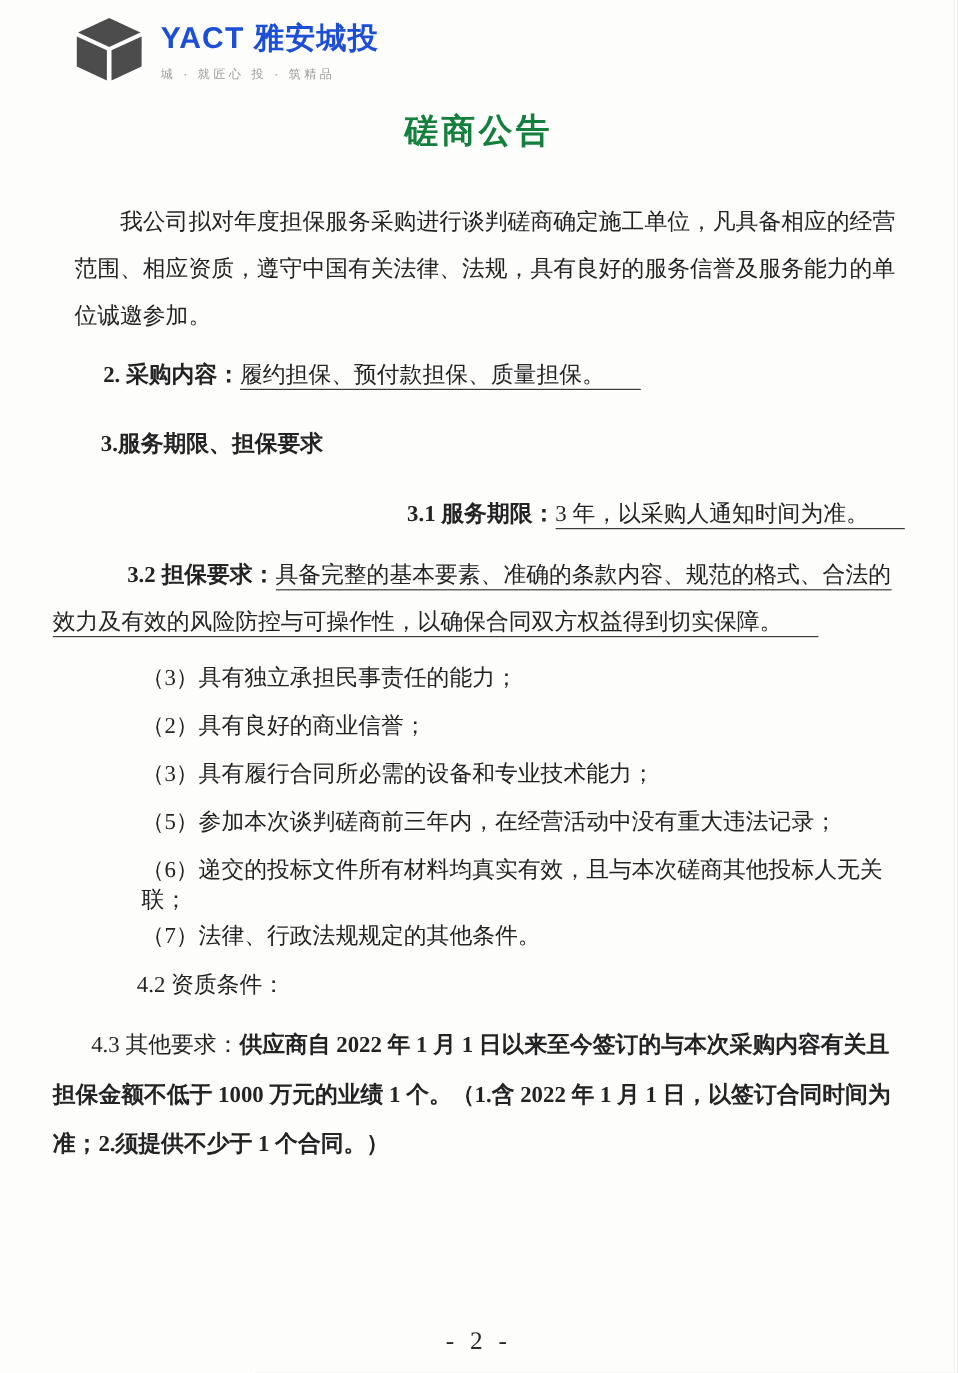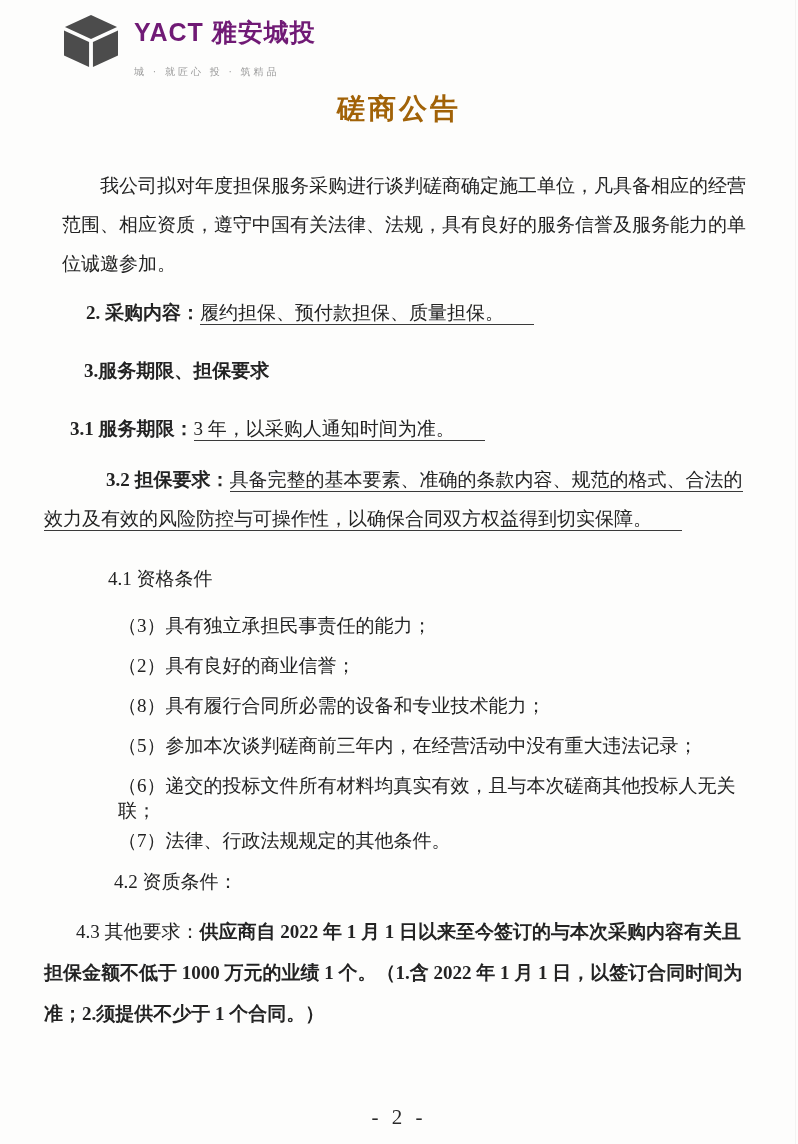--- a/index.html
+++ b/index.html
@@ -20,54 +20,54 @@
     display: flex;
     align-items: flex-start;
     padding: 14px 0 0 62px;
     height: 78px;
   }
   .logo-cube { width: 58px; height: 54px; flex: 0 0 auto; }
   .logo-text { margin-left: 14px; font-family: "Liberation Sans", "DejaVu Sans", sans-serif; }
   .brand {
     font-size: 25px;
     font-weight: 700;
-    color: #701a75;
+    color: #1d4ed8;
     letter-spacing: 1px;
     line-height: 1.15;
     margin-top: 4px;
   }
   .tagline {
     font-size: 10px;
     color: #9b9b9b;
     letter-spacing: 3px;
-    margin-top: 18px;
+    margin-top: 8px;
   }
   
   .doc-title {
     text-align: center;
     font-size: 28px;
     font-weight: 700;
     letter-spacing: 3px;
     margin-top: 12px;
-    color: #a16207;
+    color: #15803d;
   }
   
   .content { padding: 0 44px 0 44px; }
   .para { line-height: 39px; }
   .intro { margin: 38px 0 0 18px; text-indent: 2em; }
   .b { font-weight: 700; }
   .u {
     border-bottom: 1.5px solid #3a3a3a;
     padding-bottom: 1px;
   }
   .u-trail { padding-right: 30px; }
   .item-1 { margin-top: 12px; margin-left: 42px; }
   .item-2 { margin-top: 10px; margin-left: 42px; }
   .item-3 { margin-top: 19px; margin-left: 40px; }
-  .item-3-1 { margin-top: 19px; margin-left: 26px; }
+  .item-3-1 { margin-top: 19px; margin-left: 91px; text-align: right; }
   .item-3-2 { margin-top: 12px; text-indent: 62px; line-height: 39px; }
   .item-4 { margin-top: 17px; margin-left: 46px; }
   .item-4-1 { margin-top: 21px; margin-left: 64px; }
   .cond { margin-left: 74px; margin-top: 15px; line-height: 25px; }
   .cond-last { margin-top: 5px; }
   .item-4-2 { margin-top: 16px; margin-left: 70px; line-height: 25px; }
   .item-4-2-text { margin-top: 2px; text-indent: 40px; line-height: 29px; font-weight: 700; }
   .item-4-3 { margin-top: 17px; text-indent: 32px; line-height: 41px; }
   .footer {
     position: absolute;
@@ -114,25 +114,24 @@
 
     <p class="para item-2"><span class="b">2.  采购内容：</span><span class="u u-trail">履约担保、预付款担保、质量担保。</span></p>
 
     <p class="para item-3"><span class="b">3.服务期限、担保要求</span></p>
 
     <p class="para item-3-1"><span class="b">3.1 服务期限：</span><span class="u u-trail">3 年，以采购人通知时间为准。</span></p>
 
     <p class="para item-3-2"><span class="b">3.2 担保要求：</span><span class="u u-trail">具备完整的基本要素、准确的条款内容、规范的格式、合法的效力及有效的风险防控与可操作性，以确保合同双方权益得到切实保障。</span></p>
 
 
-    <p class="para item-4-1"><span>4.1 资格条件</span></p>
 
     <p class="cond">（3）具有独立承担民事责任的能力；</p>
     <p class="cond">（2）具有良好的商业信誉；</p>
-    <p class="cond">（8）具有履行合同所必需的设备和专业技术能力；</p>
+    <p class="cond">（3）具有履行合同所必需的设备和专业技术能力；</p>
     <p class="cond">（5）参加本次谈判磋商前三年内，在经营活动中没有重大违法记录；</p>
     <p class="cond">（6）递交的投标文件所有材料均真实有效，且与本次磋商其他投标人无关联；</p>
     <p class="cond cond-last">（7）法律、行政法规规定的其他条件。</p>
 
     <p class="item-4-2"><span>4.2 资质条件：</span></p>
 
     <p class="item-4-3"><span>4.3 其他要求：</span><span class="b">供应商自 2022 年 1 月 1 日以来至今签订的与本次采购内容有关且担保金额不低于 1000 万元的业绩 1 个。（1.含 2022 年 1 月 1 日，以签订合同时间为准；2.须提供不少于 1 个合同。）</span></p>
 
   </div>
 

